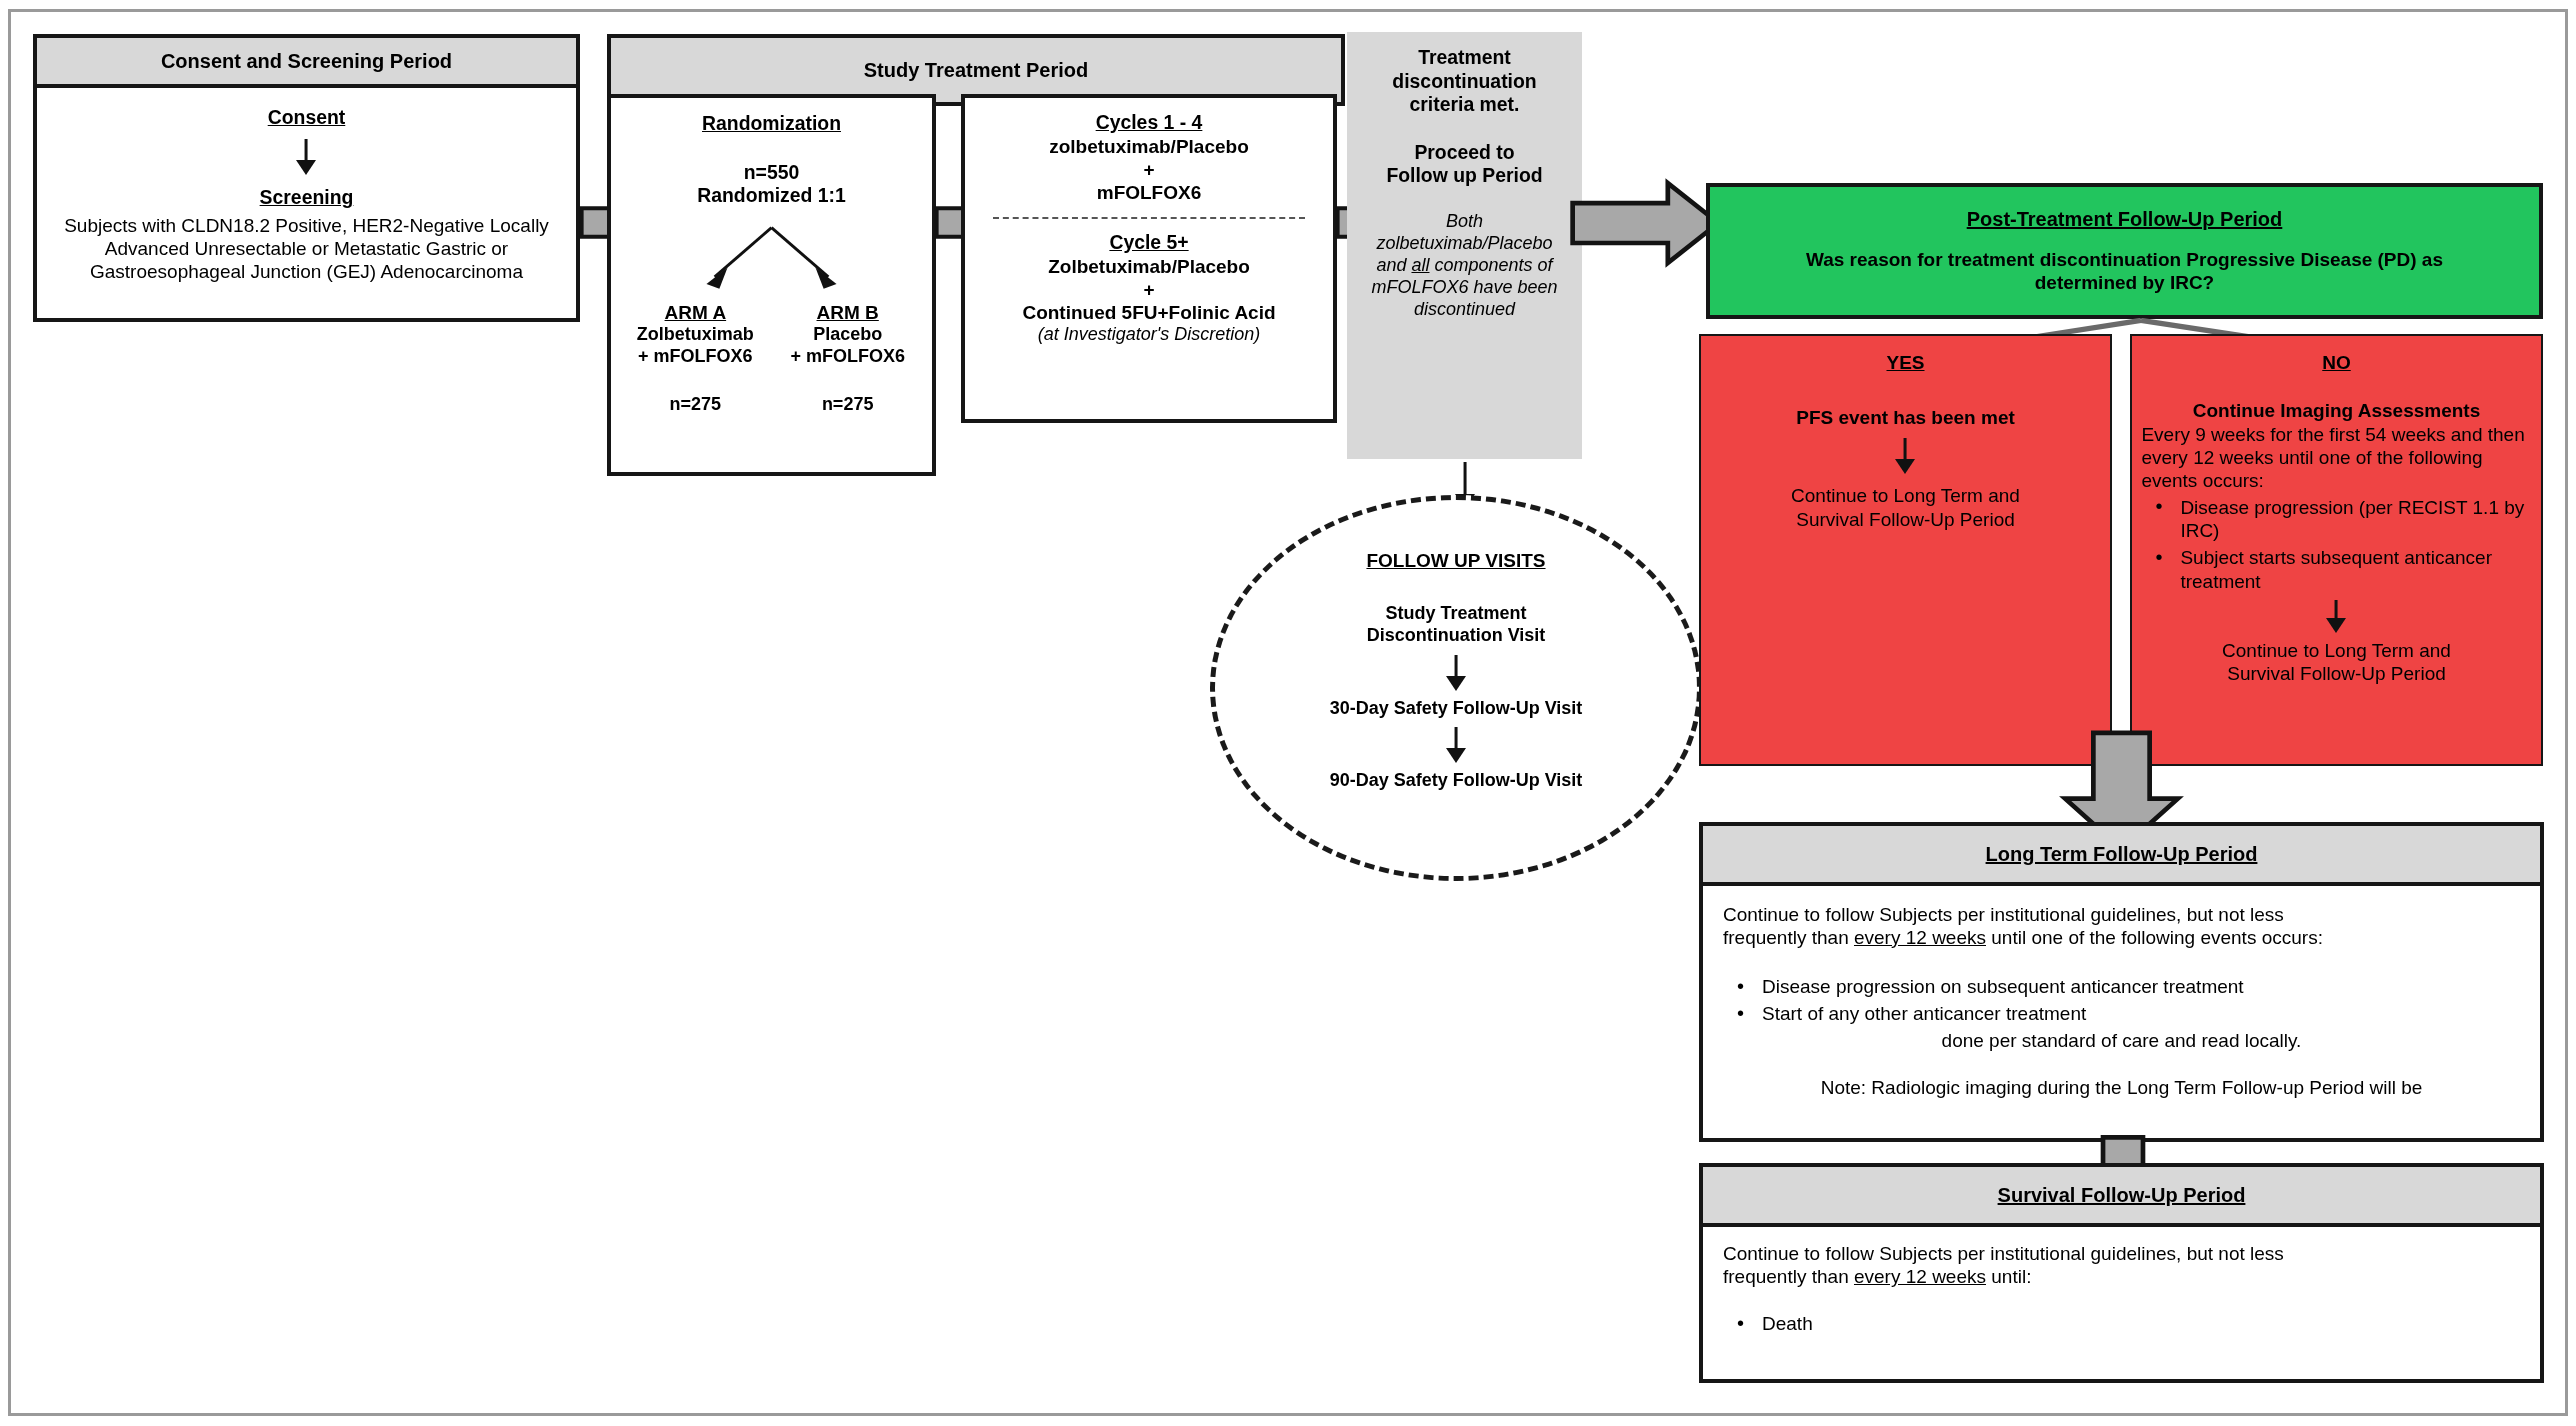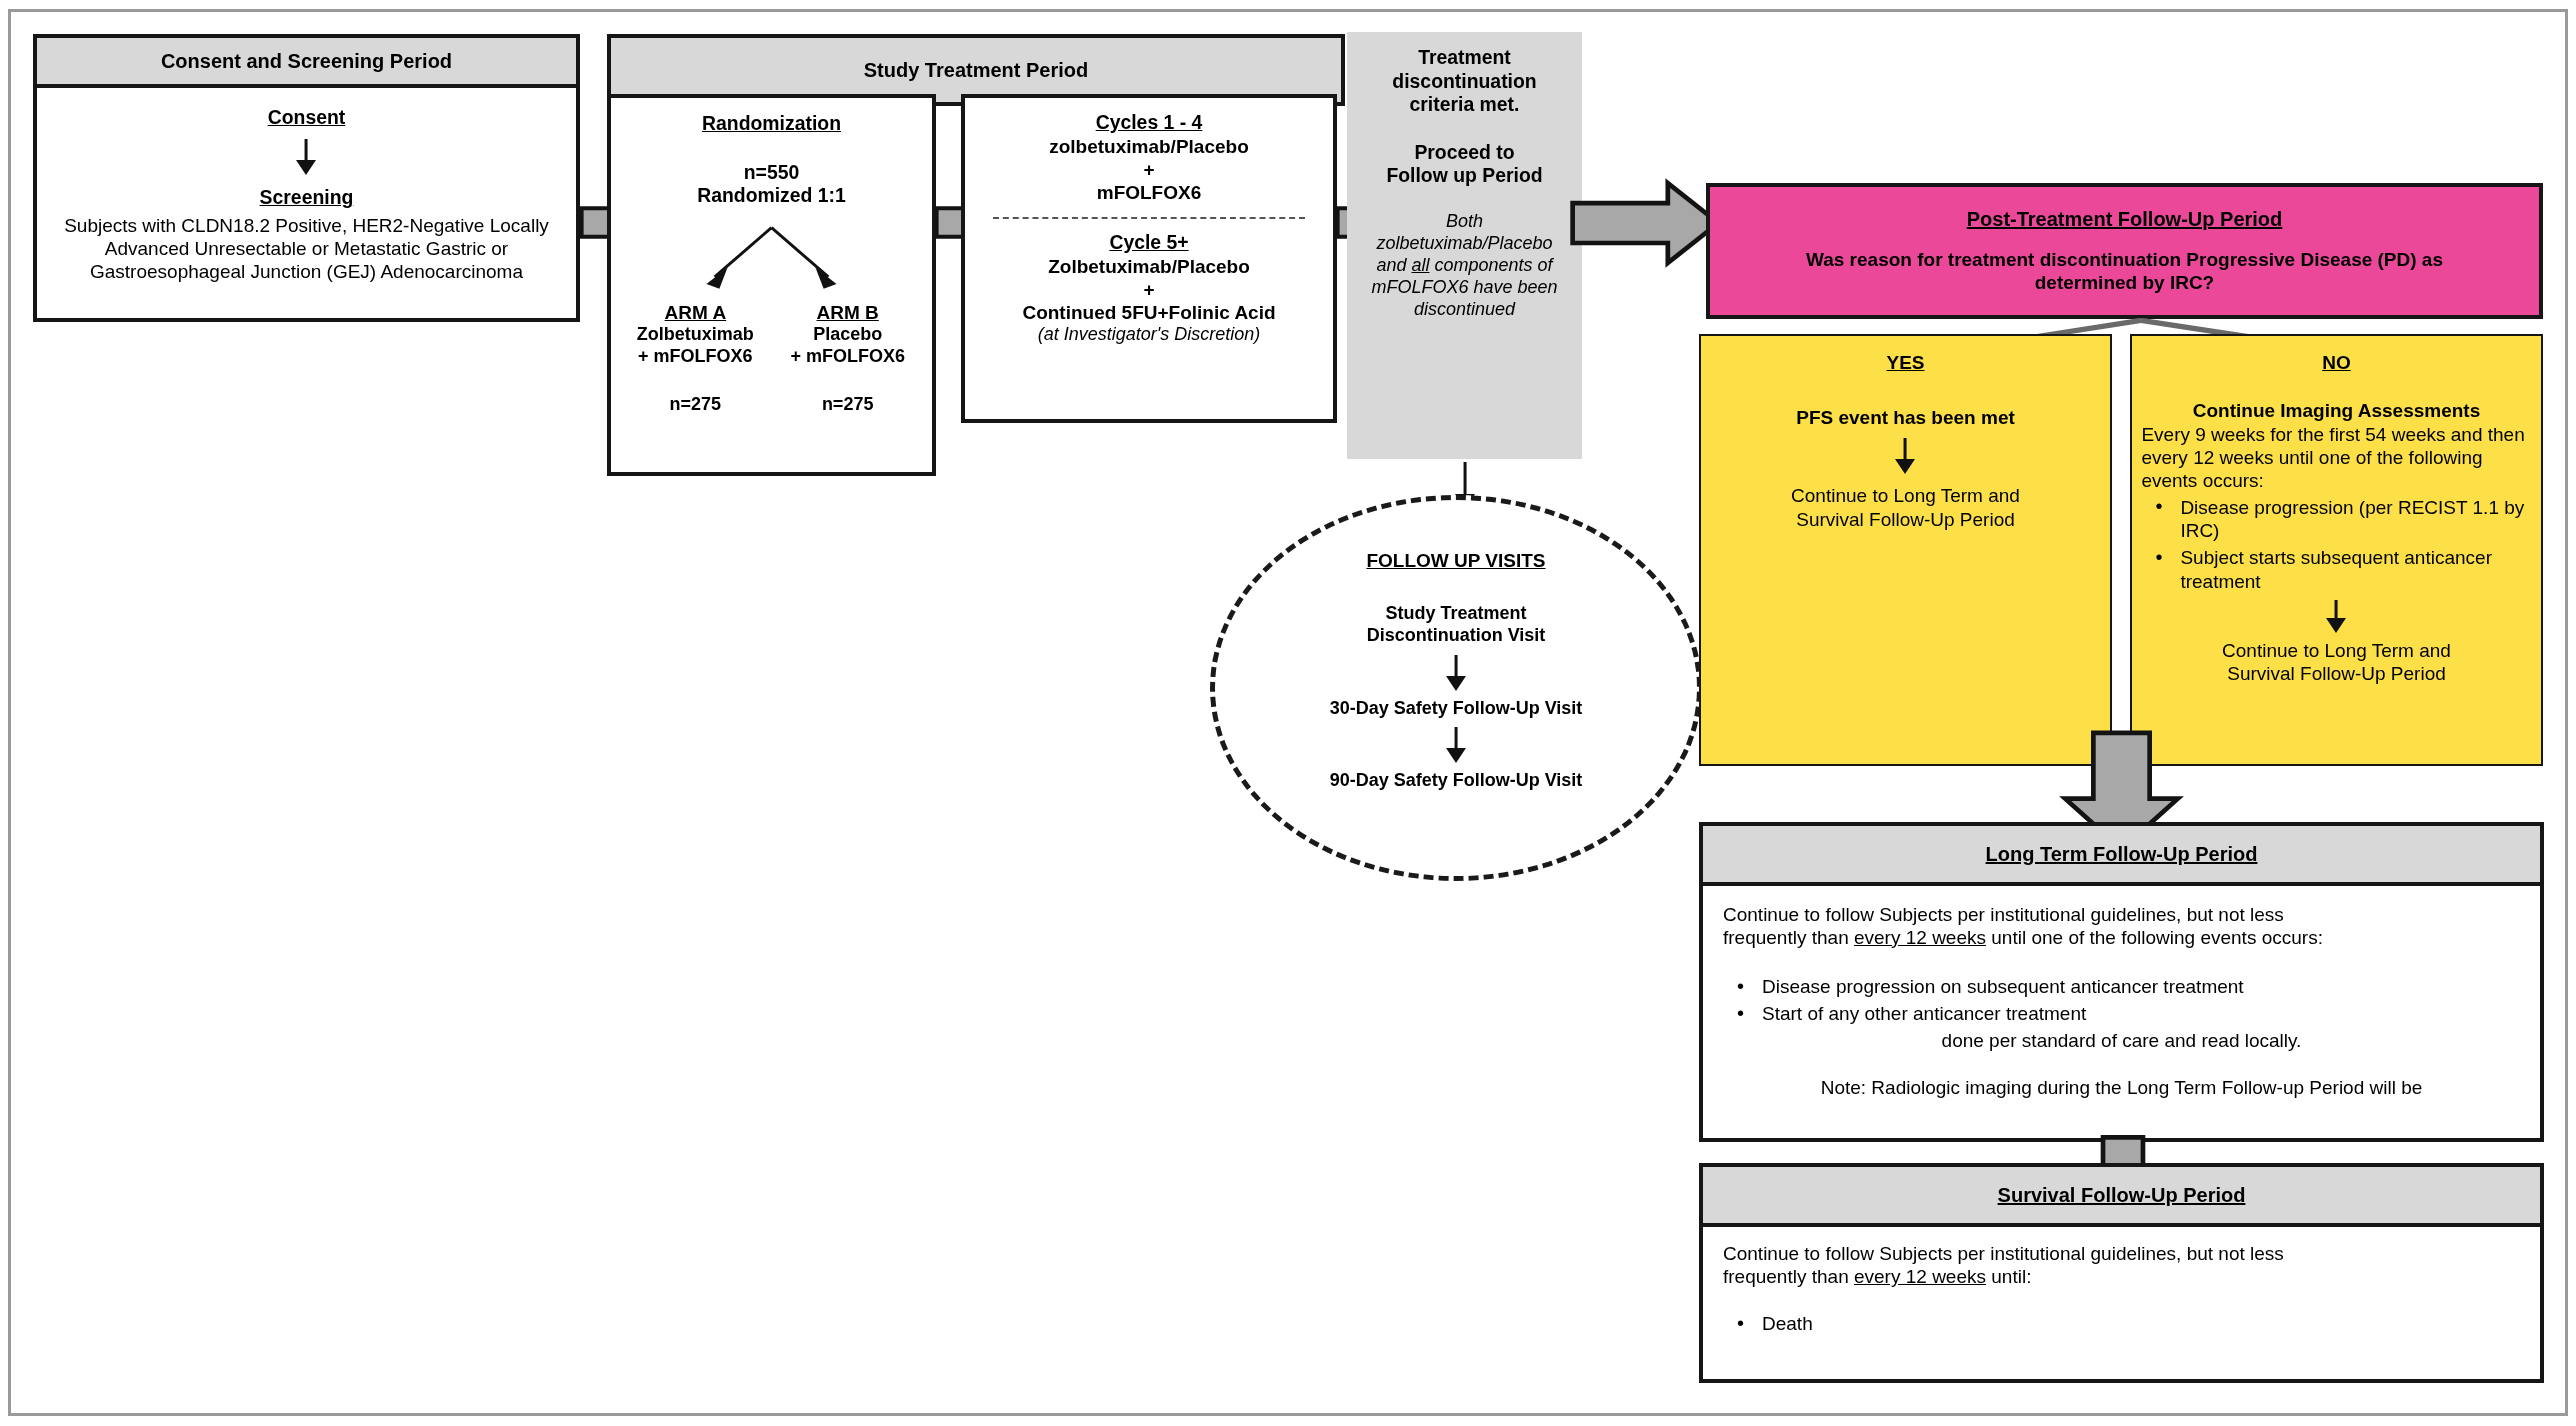--- a/index.html
+++ b/index.html
@@ -9,21 +9,21 @@
         box-sizing:border-box;}
 
   
   #outer-frame{position:absolute;left:8.2px;top:9.4px;width:2560px;height:1407px;
         border:3.5px solid #9a9a9a;box-sizing:border-box;}
 
   .abs{position:absolute;box-sizing:border-box;}
 
   
   .panel{border:4.1px solid #161616;background:#fff;}
-  .panel-thin{border:2.9px solid #161616;background:#fde047;}
+  .panel-thin{border:2.9px solid #161616;background:#ef4444;}
   .hdr{background:#d8d8d8;border-bottom:4.1px solid #161616;
        display:flex;align-items:center;justify-content:center;
        font-weight:bold;text-align:center;}
 
   .u{text-decoration:underline;}
   .body-area{display:flex;flex-direction:column;align-items:center;
              text-align:center;}
 
   .t{line-height:1.22;}
   .b{font-weight:bold;}
@@ -173,21 +173,21 @@
 
     <div class="tarrow" style="height:36px;margin:7px 0 7px 0;">
       <div class="shaft" style="height:23.5px;"></div>
       <div class="head"></div>
     </div>
 
     <div class="b t" style="font-size:18px;">90-Day Safety Follow-Up Visit</div>
   </div>
 
   <div class="abs" style="left:1706px;top:183px;width:837px;height:136px;
-              background:#ec4899;border:4.1px solid #161616;
+              background:#22c55e;border:4.1px solid #161616;
               display:flex;flex-direction:column;align-items:center;justify-content:center;">
     <div class="b u t" style="font-size:20px;">Post-Treatment Follow-Up Period</div>
     <div class="b t" style="font-size:19px;margin-top:16.5px;text-align:center;">Was reason for treatment discontinuation Progressive Disease (PD) as</div>
     <div class="b t" style="font-size:19px;text-align:center;">determined by IRC?</div>
   </div>
 
   <svg class="svg-wrap" style="left:1741px;top:318px;width:800px;height:53px;" viewBox="0 0 1360 90">
     <path d="M680 4 L360 54" stroke="#6a6a6a" stroke-width="9" fill="none"></path>
     <path d="M680 4 L1008 54" stroke="#6a6a6a" stroke-width="9" fill="none"></path>
     <polygon points="322,54 372,34 372,74" fill="#111"></polygon>

